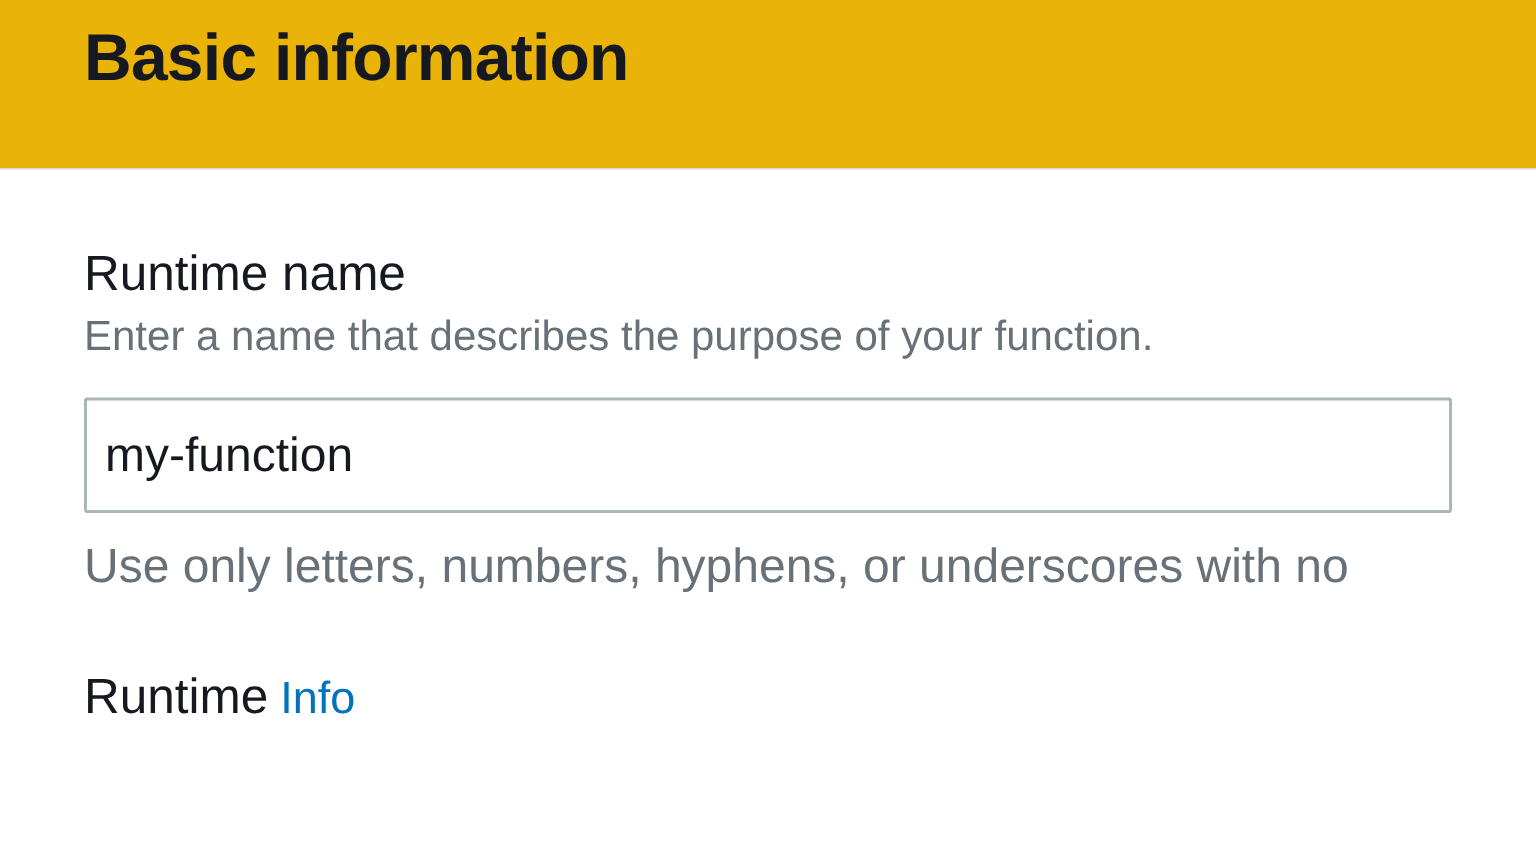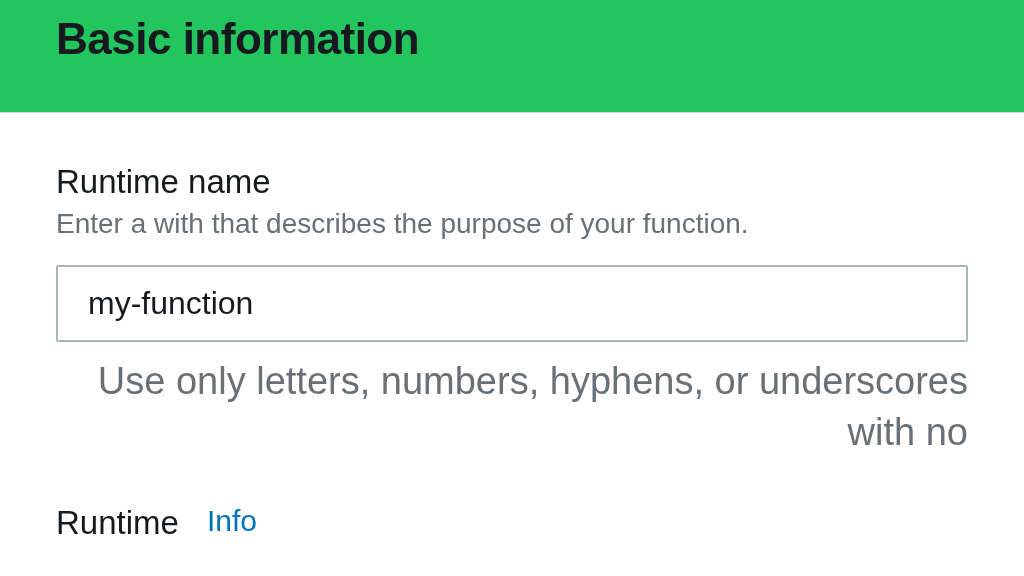--- a/index.html
+++ b/index.html
@@ -8,21 +8,21 @@
       box-sizing: border-box;
     }
     body {
       font-family: "Amazon Ember", "Helvetica Neue", Helvetica, Arial, sans-serif;
       background: #ffffff;
       width: 1024px;
       height: 576px;
       overflow: hidden;
     }
     .header-section {
-      background: #22c55e;
+      background: #eab308;
       padding: 14px 56px 48px 56px;
       border-bottom: 1px solid #d5dbdb;
     }
     .section-title {
       font-size: 44px;
       font-weight: 700;
       color: #16191f;
       letter-spacing: -0.5px;
     }
     .form-body {
@@ -40,61 +40,60 @@
     }
     .field-description {
       font-size: 28px;
       font-weight: 400;
       color: #687078;
       margin-bottom: 22px;
       line-height: 1.35;
     }
     .text-input {
       width: 100%;
-      padding: 18px 30px;
+      padding: 18px 12px;
       font-size: 32px;
       font-family: inherit;
       color: #16191f;
       background: #ffffff;
       border: 2px solid #aab7b8;
       border-radius: 2px;
       outline: none;
     }
     .field-constraint {
-      font-size: 38px;
+      font-size: 32px;
       font-weight: 400;
       color: #687078;
       margin-top: 14px;
       line-height: 1.35;
-      text-align: right;
     }
     .label-row {
       display: flex;
-      align-items: flex-start;
-      gap: 28px;
+      align-items: center;
+      gap: 8px;
     }
     .info-link {
       font-size: 30px;
       font-weight: 400;
       color: #0073bb;
       cursor: pointer;
     }
   </style>
 </head>
 <body>
 
 <div class="header-section">
   <h1 class="section-title">Basic information</h1>
 </div>
 
 <div class="form-body">
 
   <div class="field-group">
     <div class="field-label">Runtime name</div>
-    <div class="field-description">Enter a with that describes the purpose of your function.</div>
+    <div class="field-description">Enter a name that describes the purpose of your function.</div>
     <input type="text" class="text-input" value="my-function" style="">
     <div class="field-constraint">Use only letters, numbers, hyphens, or underscores with no</div>
   </div>
 
   <div class="field-group">
     <div class="label-row">
       <div class="field-label">Runtime</div>
       <span class="info-link">Info</span>
     </div>
   </div>

